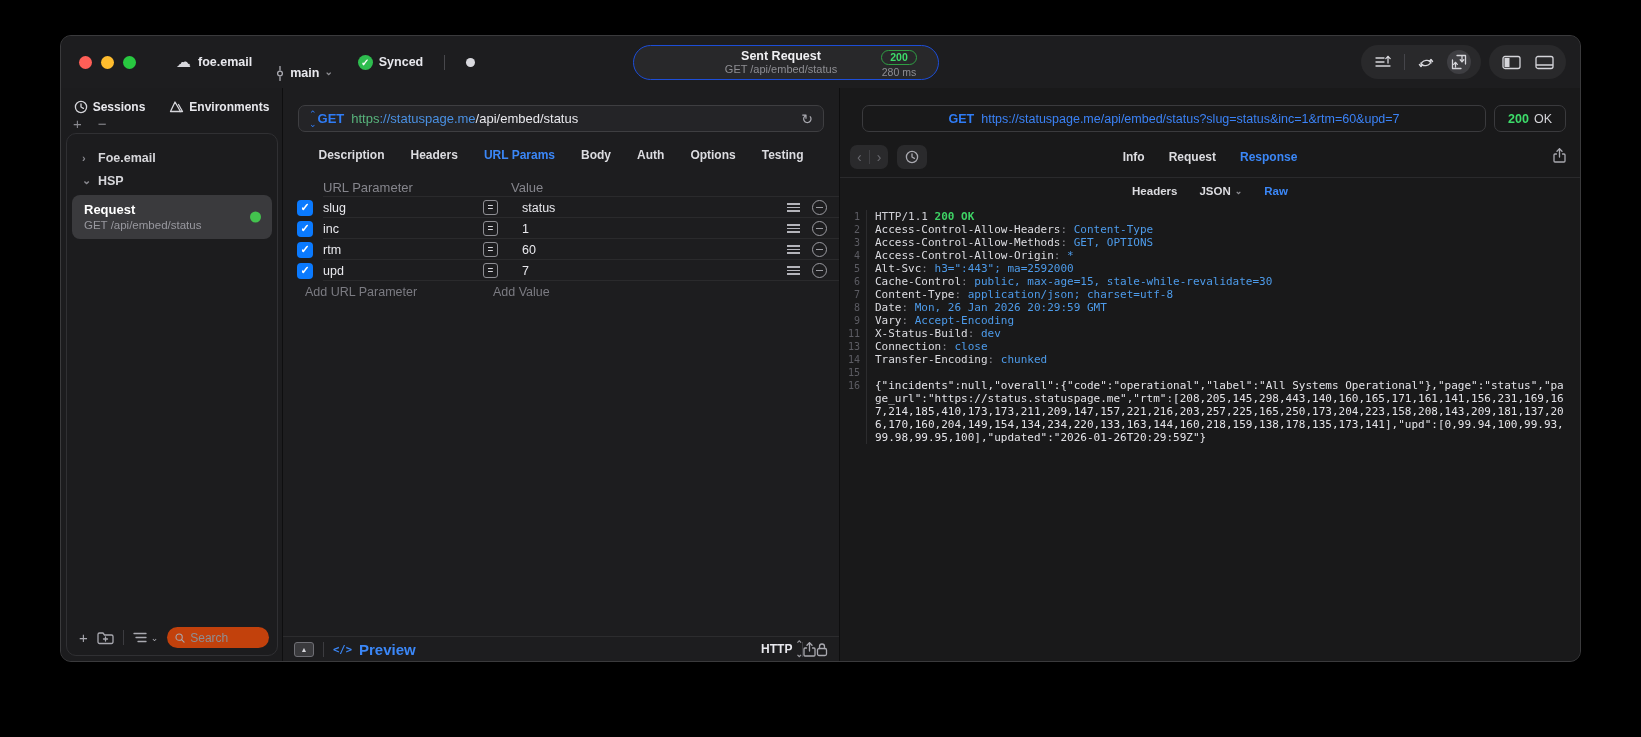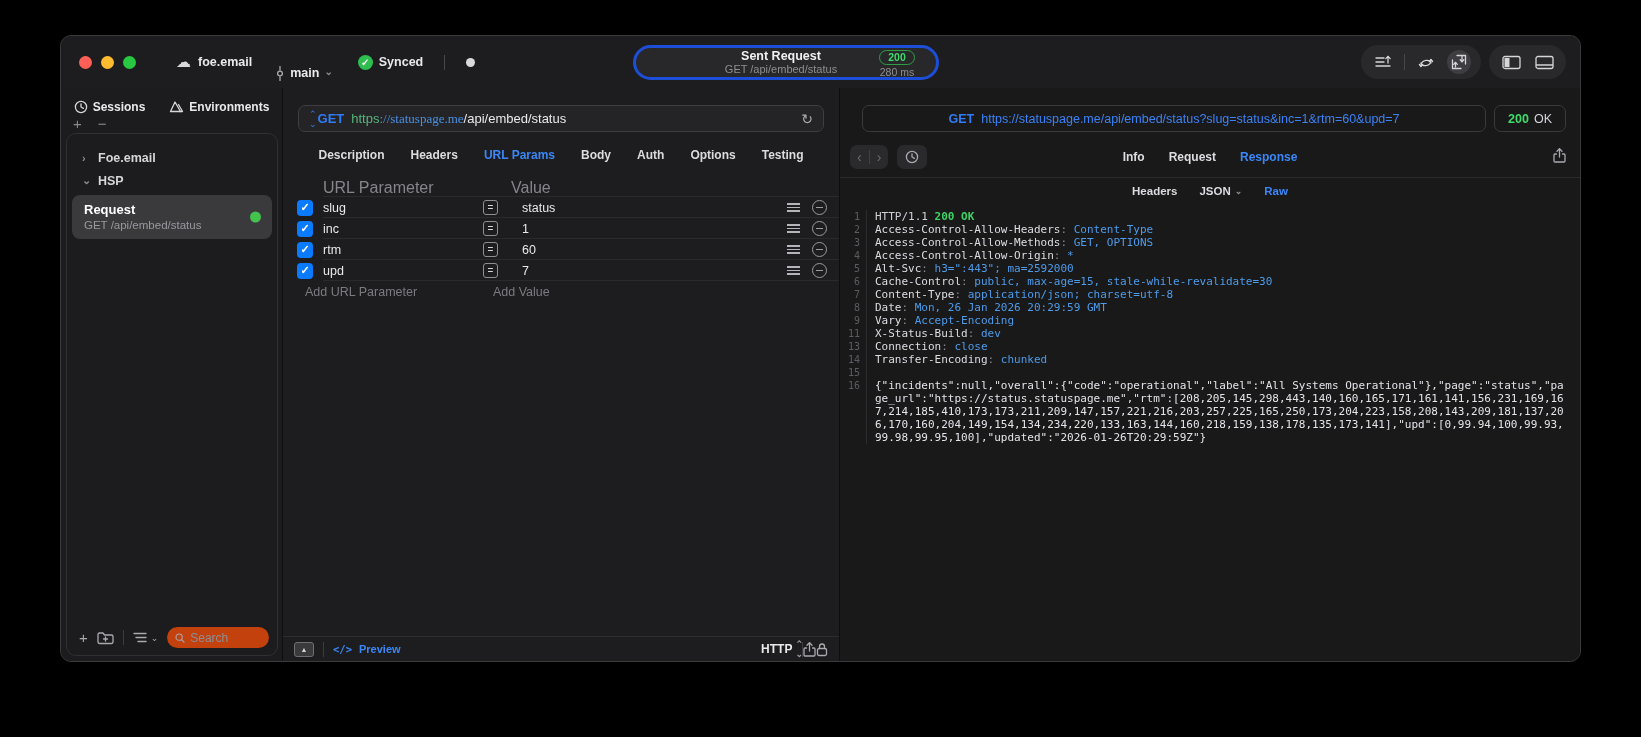--- a/index.html
+++ b/index.html
@@ -14,21 +14,21 @@
   .tl.red{ background:#ff5f57;} .tl.yellow{ background:#febc2e;} .tl.green{ background:#28c840;}
   .tb-left { display:flex; align-items:center; gap:7px; margin-left:40px; color:#e8e8ed; font-size:12.5px; font-weight:700; }
   .cloud-glyph { font-size:15px; color:#d8d8dd; font-weight:400; }
   .branch-wrap { display:flex; align-items:flex-start; gap:5px; margin-left:16px; font-weight:700;margin-top:23px; }
   .chev { color:#8e8e93; font-size:10px; }
   .sync-wrap { display:flex; align-items:center; gap:6px; margin-left:18px; font-weight:700; }
   .sync-badge { width:15px; height:15px; border-radius:50%; background:#2ebd4f; color:#fff; font-size:10px; display:flex; align-items:center; justify-content:center; }
   .tb-sep { width:1px; height:15px; background:#48484c; margin-left:14px; }
   .white-dot { width:9px; height:9px; border-radius:50%; background:#d9d9de; margin-left:14px; }
 
-  .center-capsule { position:absolute; left:572px; top:9px; width:306px; height:35px; background:#28282a; border:3px solid #1d4ed8; border-radius:18px; display:flex; align-items:center; }
+  .center-capsule { position:absolute; left:572px; top:9px; width:306px; height:35px; background:#28282a; border:1px solid #1d4ed8; border-radius:18px; display:flex; align-items:center; }
   .cc-titles { flex:1; text-align:center; padding-left:56px; }
   .cc-title { color:#f0f0f3; font-size:12.5px; font-weight:700; line-height:14px; }
   .cc-sub { color:#8e8e93; font-size:11px; line-height:13px; }
   .cc-right { width:66px; text-align:center; padding-right:12px; }
   .cc-badge { display:inline-block; border:1px solid #2f9e44; color:#3ddc6a; font-size:10.5px; font-weight:700; border-radius:8px; padding:0 8px; line-height:13px; }
   .cc-ms { color:#8e8e93; font-size:10.5px; margin-top:1px; }
 
   .tb-right { position:absolute; right:14px; top:9px; display:flex; gap:8px; }
   .icon-capsule { height:34px; background:#29292b; border-radius:17px; display:flex; align-items:center; padding:0 10px; gap:9px; }
   .icap-sep { width:1px; height:16px; background:#45454a; }
@@ -61,48 +61,48 @@
   .searchpill { flex:1; height:21px; background:#c2410c; border-radius:11px; display:flex; align-items:center; padding:0 8px; gap:5px; }
   .searchpill input { background:transparent; border:none; outline:none; color:#c9c9ce; font-size:12px; width:100%; font-family:"Liberation Sans",sans-serif; }
   .searchpill input::placeholder { color:#8e8e93; }
 
   
   .urlbar-row { padding:17px 15px 0 15px; }
   .urlbar { height:27px; border:1px solid #3e3e41; background:#242427; border-radius:7px; display:flex; align-items:center; padding:0 10px; font-size:13px; }
   .updown { color:#2f7cf6; font-size:9px; margin-right:2px; letter-spacing:-1px; }
   .method-blue { color:#2f7cf6; font-weight:700; margin-right:7px; }
   .u-scheme { color:#58b47c; }
-  .u-host { color:#4a90e2;font-family:Liberation Serif, serif; }
+  .u-host { color:#4a90e2; }
   .u-path { color:#e8e8ed; }
   .refresh { margin-left:auto; color:#a9a9b0; font-size:14px; }
   .mtabs { display:flex; justify-content:center; gap:26px; margin-top:16px; font-size:12px; color:#dcdce0; font-weight:700; }
   .mtab.active { color:#3b87f7; }
   .ptable { margin-top:16px; font-size:12.5px; }
-  .phead { height:19px; display:flex; align-items:center; color:#85858c; font-size:16px; padding:0 12px 0 14px; position:relative; }
+  .phead { height:19px; display:flex; align-items:center; color:#85858c; font-size:13px; padding:0 12px 0 14px; position:relative; }
   .phead::after { content:""; position:absolute; left:40px; right:0; bottom:0; border-bottom:1px solid #2a2a2c; }
   .phead .h1 { margin-left:26px; width:160px; }
   .phead .h2 { margin-left:28px; }
   .prow { height:21px; display:flex; align-items:center; padding:0 12px 0 14px; position:relative; color:#e8e8ed; }
   .prow::after { content:""; position:absolute; left:40px; right:0; bottom:0; border-bottom:1px solid #2a2a2c; }
   .cb { width:16px; height:16px; border-radius:4px; background:#0a7aff; color:#fff; font-size:11px; font-weight:700; display:flex; align-items:center; justify-content:center; flex:none; }
   .pname { width:160px; margin-left:10px; }
   .eqbox { width:15px; height:15px; border:1px solid #8e8e93; border-radius:3px; color:#d5d5da; font-size:10px; display:flex; align-items:center; justify-content:center; flex:none; }
   .pval { flex:1; margin-left:24px; }
   .hamburger { width:13px; display:flex; flex-direction:column; gap:2px; margin-right:12px; }
   .hamburger i { display:block; height:1.5px; background:#b4b4ba; }
   .minuscircle { width:15px; height:15px; border:1.5px solid #9a9aa0; border-radius:50%; position:relative; flex:none; }
   .minuscircle::after { content:""; position:absolute; left:3px; right:3px; top:50%; margin-top:-0.75px; height:1.5px; background:#9a9aa0; }
   .addrow { height:22px; display:flex; align-items:center; padding:0 12px 0 14px; color:#7b7b82; }
   .addrow .a1 { margin-left:8px; width:160px; }
   .addrow .a2 { margin-left:28px; }
   .middle-footer { margin-top:auto; height:25px; border-top:1px solid #2c2c2e; display:flex; align-items:center; padding:0 11px; gap:9px; }
   .panelup { width:20px; height:15px; border:1px solid #6f6f75; border-radius:3px; background:#3a3a3d; color:#d5d5da; font-size:7px; display:flex; align-items:center; justify-content:center; }
   .mf-sep { width:1px; height:15px; background:#3c3c40; }
   .codeicon { color:#3b87f7; font-size:10.5px; font-weight:700; font-family:"DejaVu Sans Mono",monospace; }
-  .previewlbl { color:#3b87f7; font-size:11px; font-weight:700; margin-left:-2px;text-align:center; }
+  .previewlbl { color:#3b87f7; font-size:15px; font-weight:700; margin-left:-2px;text-align:center; }
   .mf-right { margin-left:auto; display:flex; align-items:center; }
   .httpsel { color:#e8e8ed; font-size:12px; font-weight:700; display:flex; align-items:center; gap:3px; }
   .httpsel .updown2 { color:#9a9aa0; font-size:9px; letter-spacing:-1px; }
 
   
   .rheader { display:flex; align-items:flex-start; padding:17px 14px 0 22px; gap:8px; }
   .rurl { flex:1; height:27px; border:1px solid #3a3a3d; border-radius:7px; display:flex; align-items:center; justify-content:center; gap:7px; font-size:12.5px; overflow:hidden; white-space:nowrap; padding:0 10px; }
   .rurl .rm { color:#2f7cf6; font-weight:700; }
   .rurl .ru { color:#3b82f6; }
   .rstatus { height:27px; border:1px solid #3a3a3d; border-radius:7px; padding:0 13px; display:flex; align-items:center; gap:5px; font-size:12.5px; font-weight:700; flex:none; }

